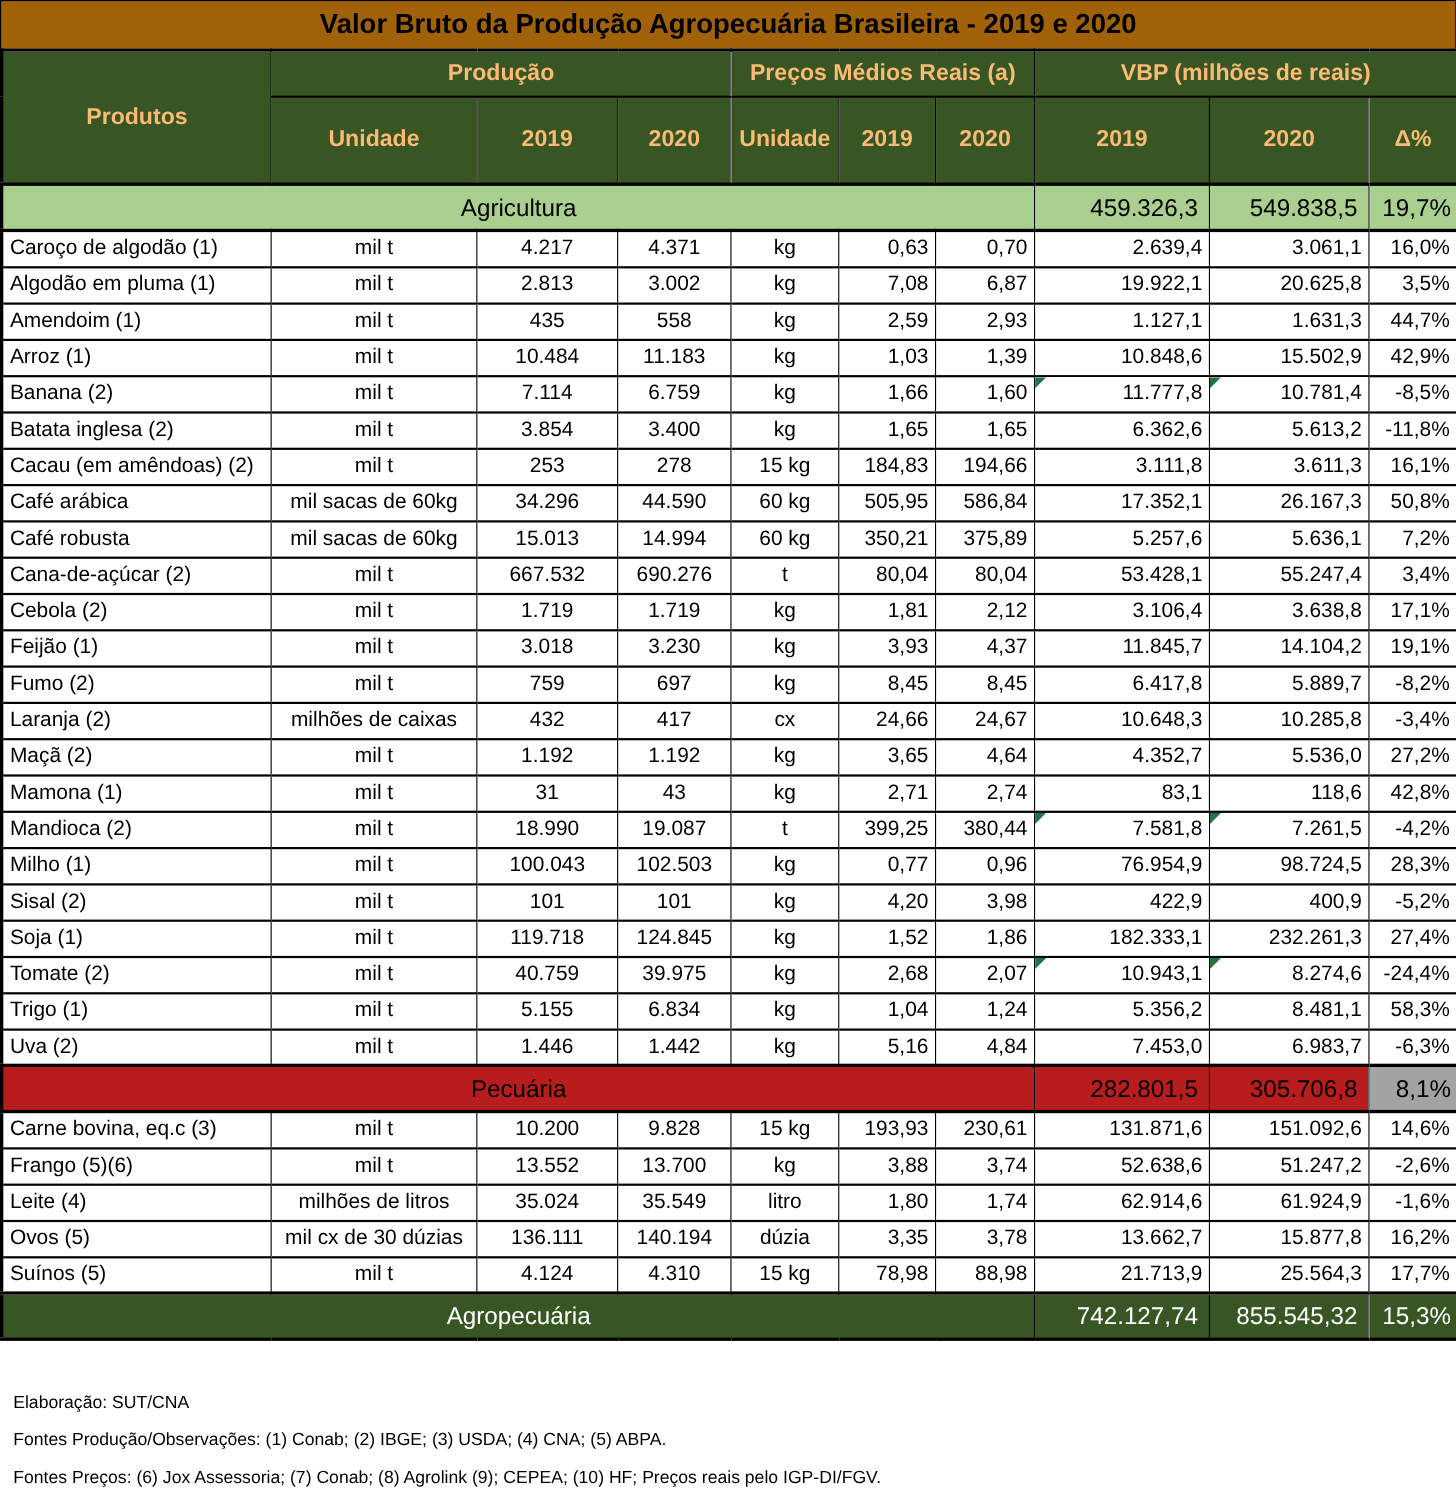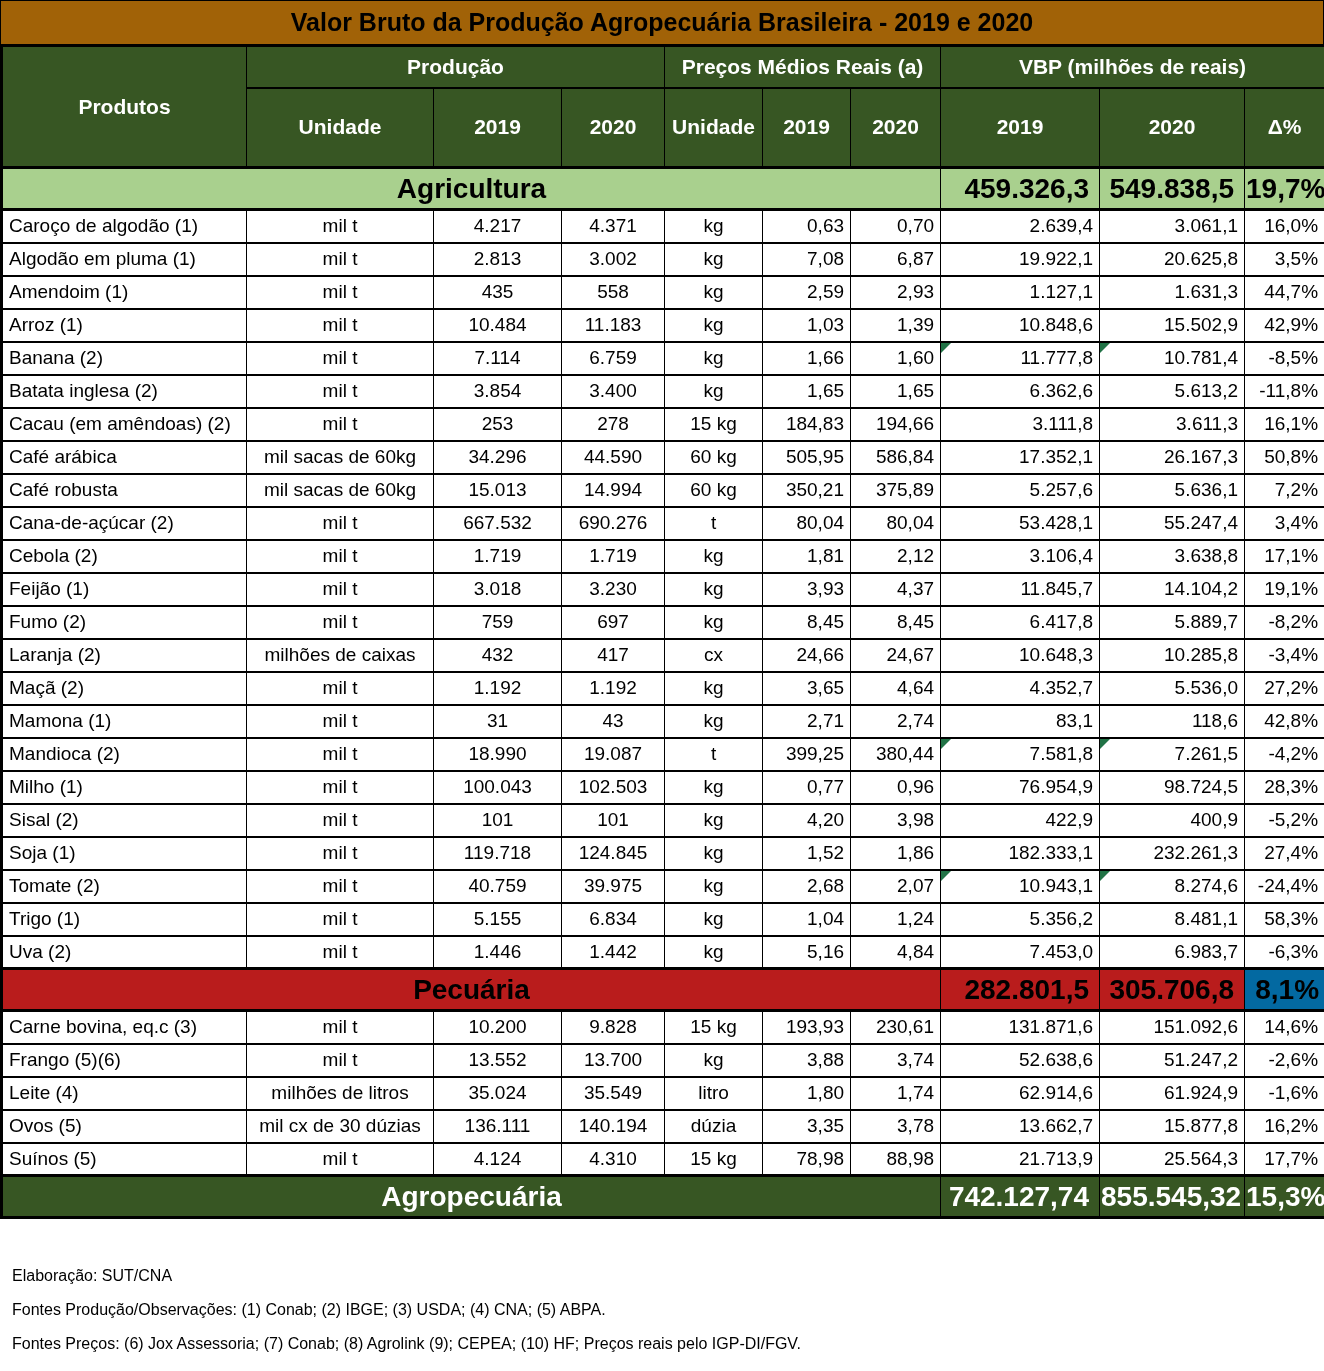--- a/index.html
+++ b/index.html
@@ -14,40 +14,40 @@
   }
   table.vbp{
     width:1324px;border-collapse:collapse;table-layout:fixed;
     border:3px solid #000;
   }
   table.vbp th, table.vbp td{
     border:1px solid #000;border-top-width:2px;border-bottom-width:2px;
     box-sizing:border-box;overflow:hidden;white-space:nowrap;
   }
   
-  th.hdr{background:#375623;color:#ffffff;font-weight:bold;font-size:21px;text-align:center;}
+  th.hdr{background:#375623;color:#fdba74;font-weight:bold;font-size:21px;text-align:center;}
   tr.hdr-top th{height:42px;}
   tr.hdr-sub th{height:80px;}
   
   tr.data-row td{height:33px;font-size:19px;padding:0 6px;background:#fff;}
   td.prod{text-align:left;padding-left:10px;}
   td.ctr{text-align:center;}
   td.num{text-align:right;}
   td.p{padding-right:14px;text-align:center;}
   td.pr{padding-right:4px;}
   td.vbp-val{padding-right:10px;}
   td.delta{padding-right:6px;}
   
-  tr.section-row td{height:42px;font-weight:bold;font-size:28px;border-top-width:3px;border-bottom-width:3px;margin-top:20px;}
+  tr.section-row td{height:42px;font-weight:normal;font-size:22px;border-top-width:3px;border-bottom-width:3px;margin-top:20px;}
   td.section-label{text-align:center;}
   tr.section-row td.num{padding-right:10px;}
   tr.section-row td.delta{padding-right:5px;}
   .sec-green td{background:#a9d08e;}
   .sec-orange td{background:#b91c1c;}
-  .sec-orange td.delta{background:#0369a1;}
+  .sec-orange td.delta{background:#a3a3a3;}
   tr.total-row td{background:#375623;color:#fff;}
   
   td.flag{position:relative;}
   td.flag::before{
     content:"";position:absolute;top:0;left:0;width:0;height:0;
     border-top:10px solid #217346;border-right:10px solid transparent;
   }
   .footer{margin:40px 0 0 12px;font-size:16px;line-height:34px;}
   .footer div{white-space:nowrap;}
 </style>

